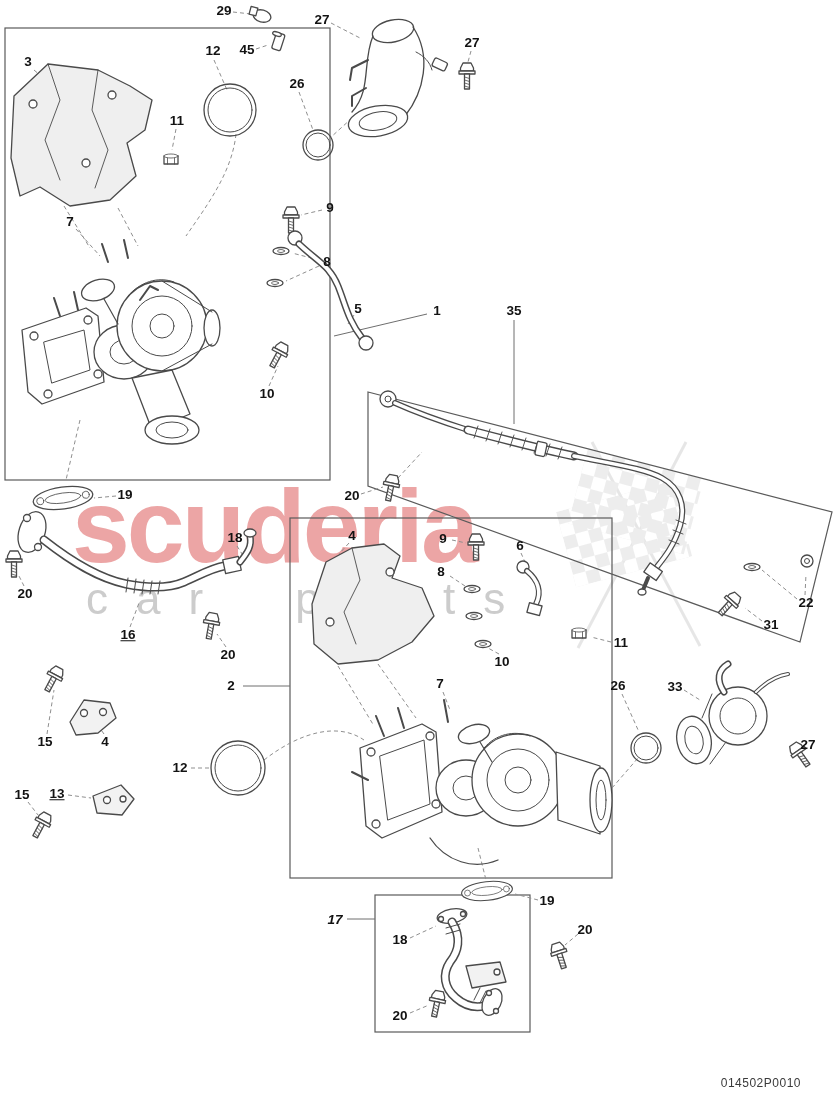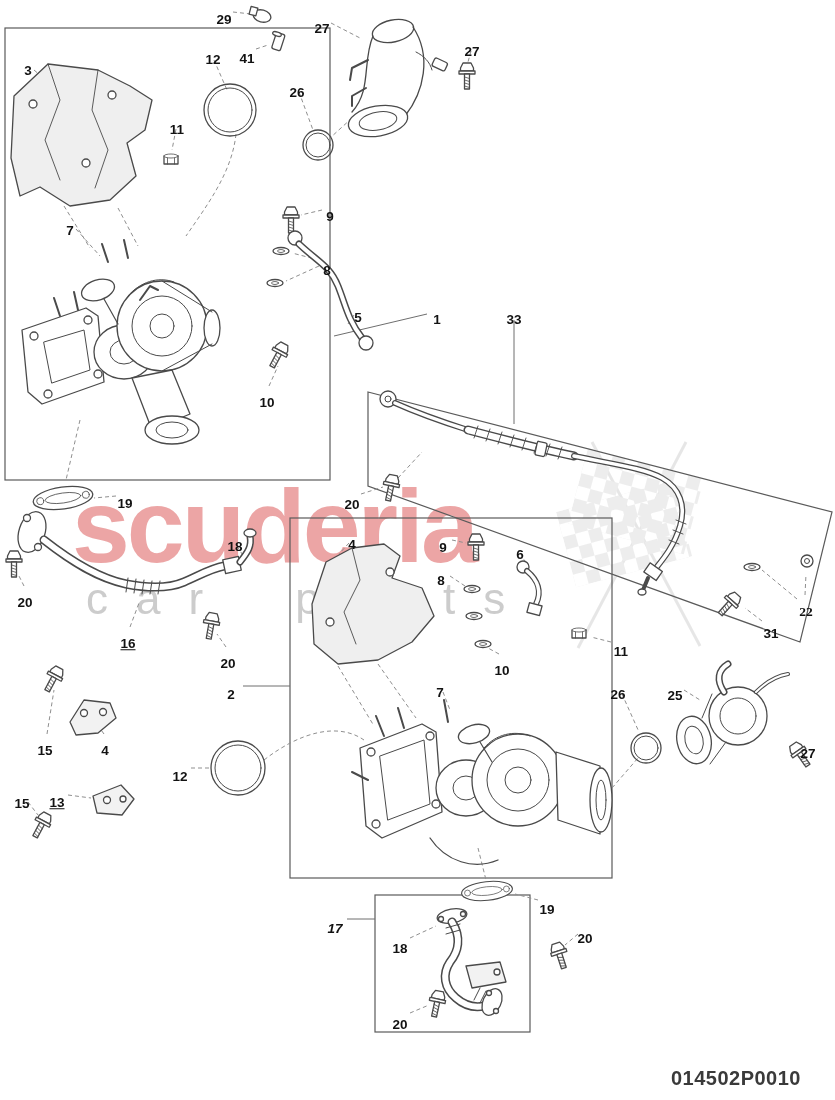--- a/index.html
+++ b/index.html
@@ -1,23 +1,23 @@
 <!DOCTYPE html>
 <html><head>
 <meta charset="utf-8">
 <style>
   html,body{margin:0;padding:0;background:#ffffff;}
   .stage{position:relative;width:835px;height:1100px;background:#fff;overflow:hidden;
          font-family:"Liberation Sans",sans-serif;}
   .stage svg{position:absolute;left:0;top:0;}
-  #callout-layer{position:absolute;left:0;top:9px;width:835px;height:920px;pointer-events:none;}
+  #callout-layer{position:absolute;left:0;top:0;width:835px;height:920px;pointer-events:none;}
   .callout{position:absolute;transform:translate(-50%,-50%);font-weight:bold;
            font-size:13.5px;color:#121212;line-height:1;}
-  .part-number{position:absolute;right:34px;bottom:10px;font-size:20px;color:#3a3a3a;
-               letter-spacing:0.5px;font-weight:bold;}
+  .part-number{position:absolute;right:34px;bottom:10px;font-size:12px;color:#3a3a3a;
+               letter-spacing:0.5px;}
   .wm-title{font-weight:bold;font-size:104px;letter-spacing:-3px;}
   .wm-sub{font-size:44px;letter-spacing:28px;word-spacing:24px;}
 </style>
 </head>
 <body>
 
 <div class="stage">
 
 <svg width="835" height="1100" viewBox="0 0 835 1100">
   <defs>
@@ -348,50 +348,50 @@
 
     <use href="#bolt" transform="translate(558,950) rotate(-18)"></use>
     <use href="#bolt" transform="translate(438,998) rotate(12)"></use>
   </g>
 </svg>
 
 <div id="callout-layer">
       <span class="callout" style="left: 224px; top: 11px;">29</span>
       <span class="callout" style="left: 322px; top: 20px;">27</span>
       <span class="callout" style="left: 213px; top: 51px;">12</span>
-      <span class="callout" style="left: 247px; top: 50px;">41</span>
+      <span class="callout" style="left: 247px; top: 50px;">45</span>
       <span class="callout" style="left: 472px; top: 43px;">27</span>
       <span class="callout" style="left: 28px; top: 62px;">3</span>
       <span class="callout" style="left: 297px; top: 84px;">26</span>
       <span class="callout" style="left: 177px; top: 121px;">11</span>
       <span class="callout" style="left: 330px; top: 208px;">9</span>
       <span class="callout" style="left: 70px; top: 222px;">7</span>
       <span class="callout" style="left: 327px; top: 262px;">8</span>
       <span class="callout" style="left: 358px; top: 309px;">5</span>
       <span class="callout" style="left: 437px; top: 311px;">1</span>
-      <span class="callout" style="left: 514px; top: 311px;">33</span>
+      <span class="callout" style="left: 514px; top: 311px;">35</span>
       <span class="callout" style="left: 267px; top: 394px;">10</span>
       <span class="callout" style="left: 125px; top: 495px;">19</span>
       <span class="callout" style="left: 352px; top: 496px;">20</span>
       <span class="callout" style="left: 235px; top: 538px;">18</span>
       <span class="callout" style="left: 352px; top: 536px;">4</span>
       <span class="callout" style="left: 443px; top: 539px;">9</span>
       <span class="callout" style="left: 520px; top: 546px;">6</span>
       <span class="callout" style="left: 441px; top: 572px;">8</span>
       <span class="callout" style="left: 25px; top: 594px;">20</span>
-      <span class="callout" style="left: 806px; top: 603px; font-family: Liberation Serif, serif;">22</span>
+      <span class="callout" style="left: 806px; top: 603px;">22</span>
       <span class="callout" style="left: 771px; top: 625px;">31</span>
       <span class="callout" style="left: 128px; top: 635px; text-decoration: underline;">16</span>
       <span class="callout" style="left: 228px; top: 655px;">20</span>
       <span class="callout" style="left: 621px; top: 643px;">11</span>
       <span class="callout" style="left: 502px; top: 662px;">10</span>
       <span class="callout" style="left: 231px; top: 686px;">2</span>
       <span class="callout" style="left: 440px; top: 684px;">7</span>
       <span class="callout" style="left: 618px; top: 686px;">26</span>
-      <span class="callout" style="left: 675px; top: 687px;">25</span>
+      <span class="callout" style="left: 675px; top: 687px;">33</span>
       <span class="callout" style="left: 45px; top: 742px;">15</span>
       <span class="callout" style="left: 105px; top: 742px;">4</span>
       <span class="callout" style="left: 808px; top: 745px;">27</span>
       <span class="callout" style="left: 180px; top: 768px;">12</span>
       <span class="callout" style="left: 22px; top: 795px;">15</span>
       <span class="callout" style="left: 57px; top: 794px; text-decoration: underline;">13</span>
       <span class="callout" style="left: 547px; top: 901px;">19</span>
       <span class="callout" style="left: 335px; top: 920px; font-style: italic;">17</span>
       <span class="callout" style="left: 400px; top: 940px;">18</span>
       <span class="callout" style="left: 585px; top: 930px;">20</span>

